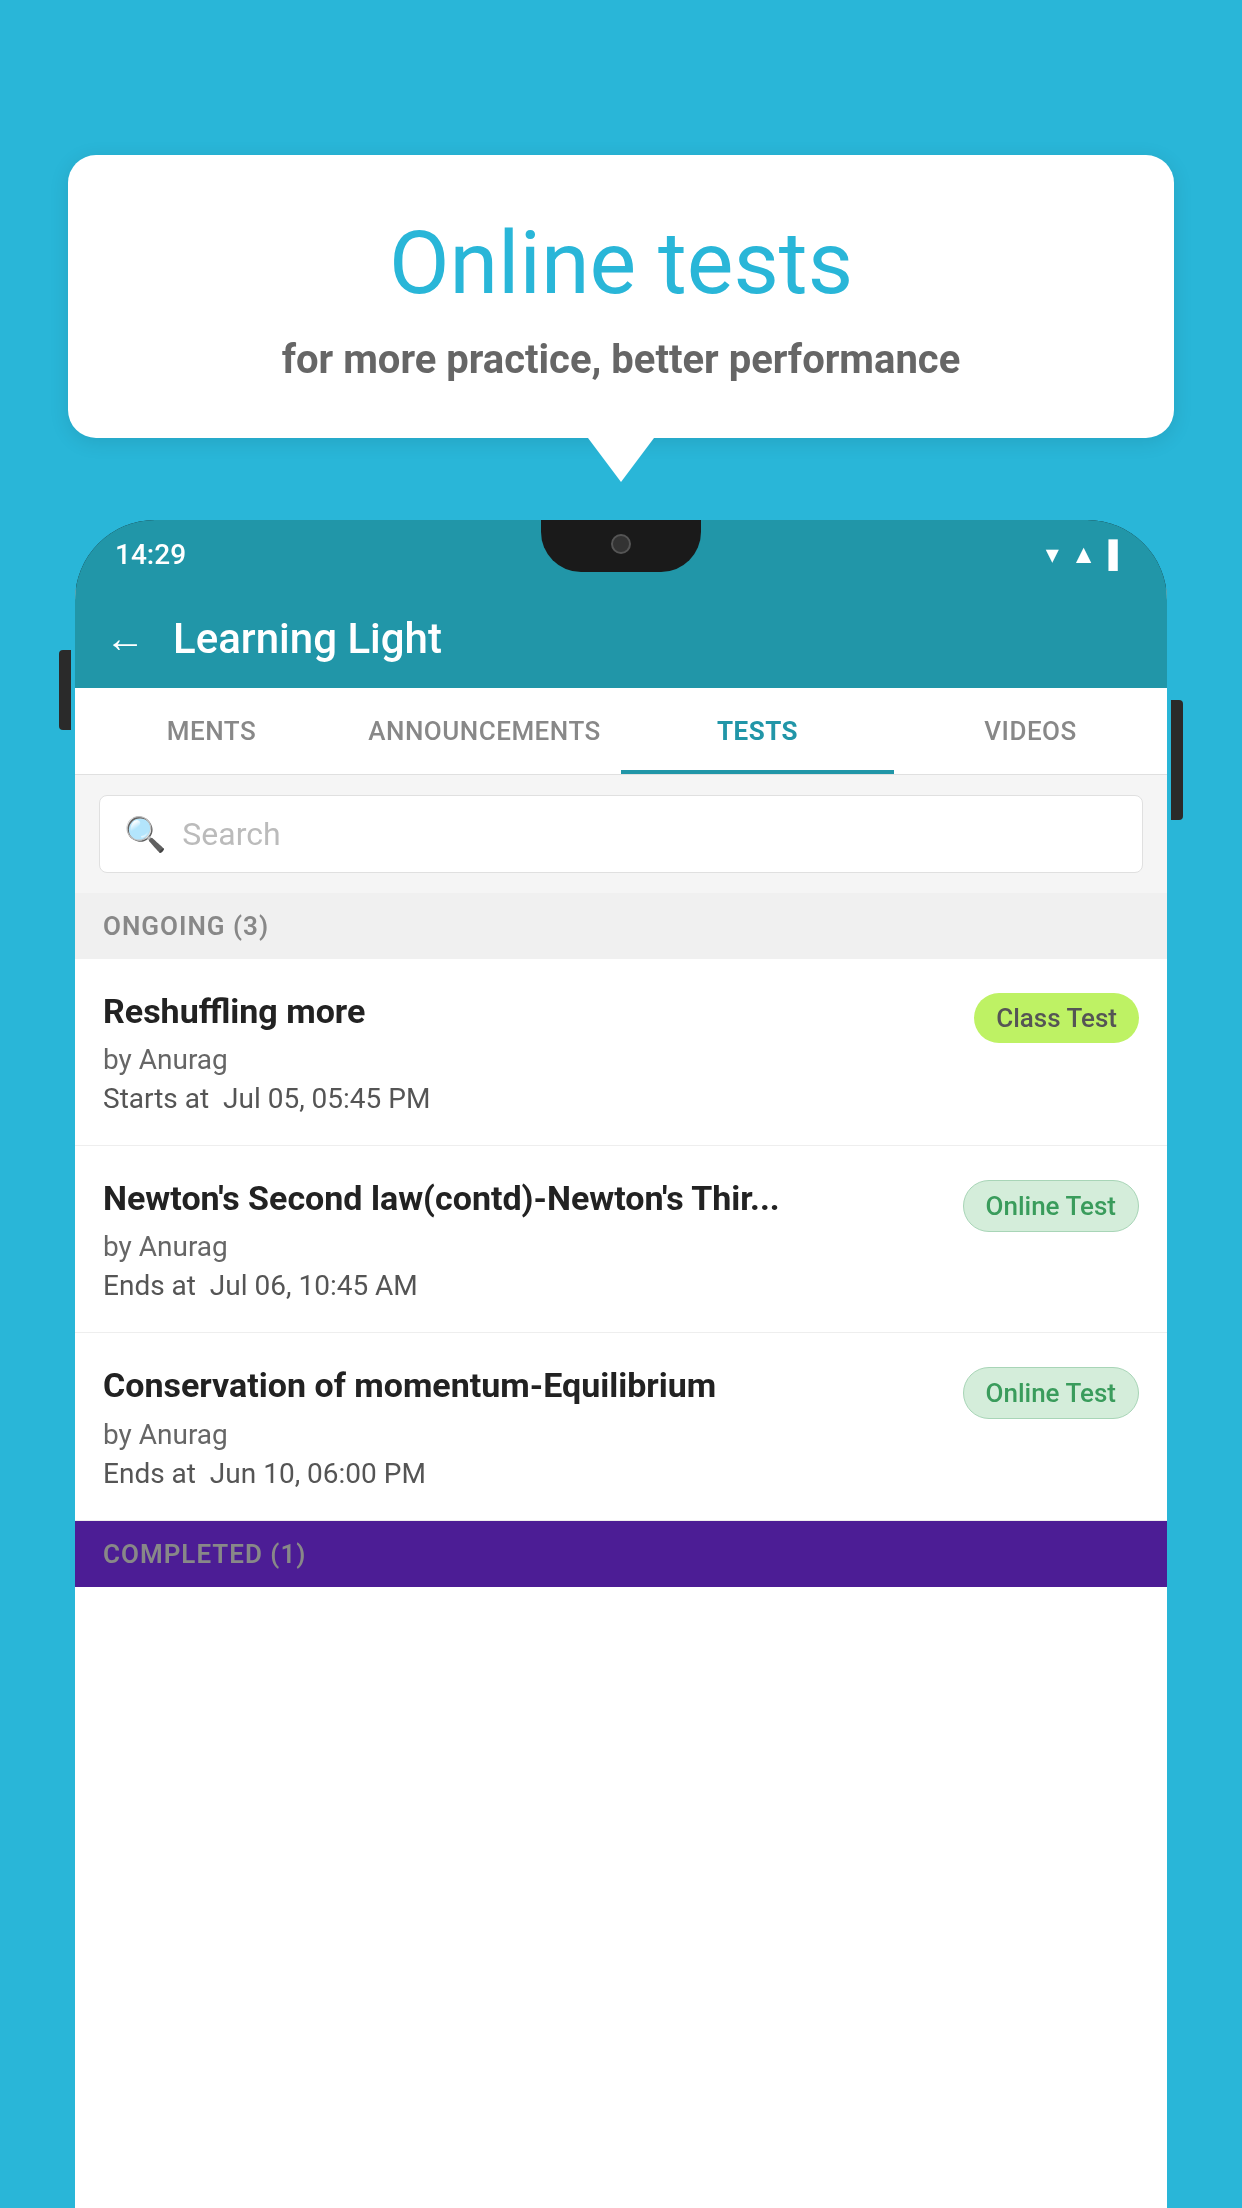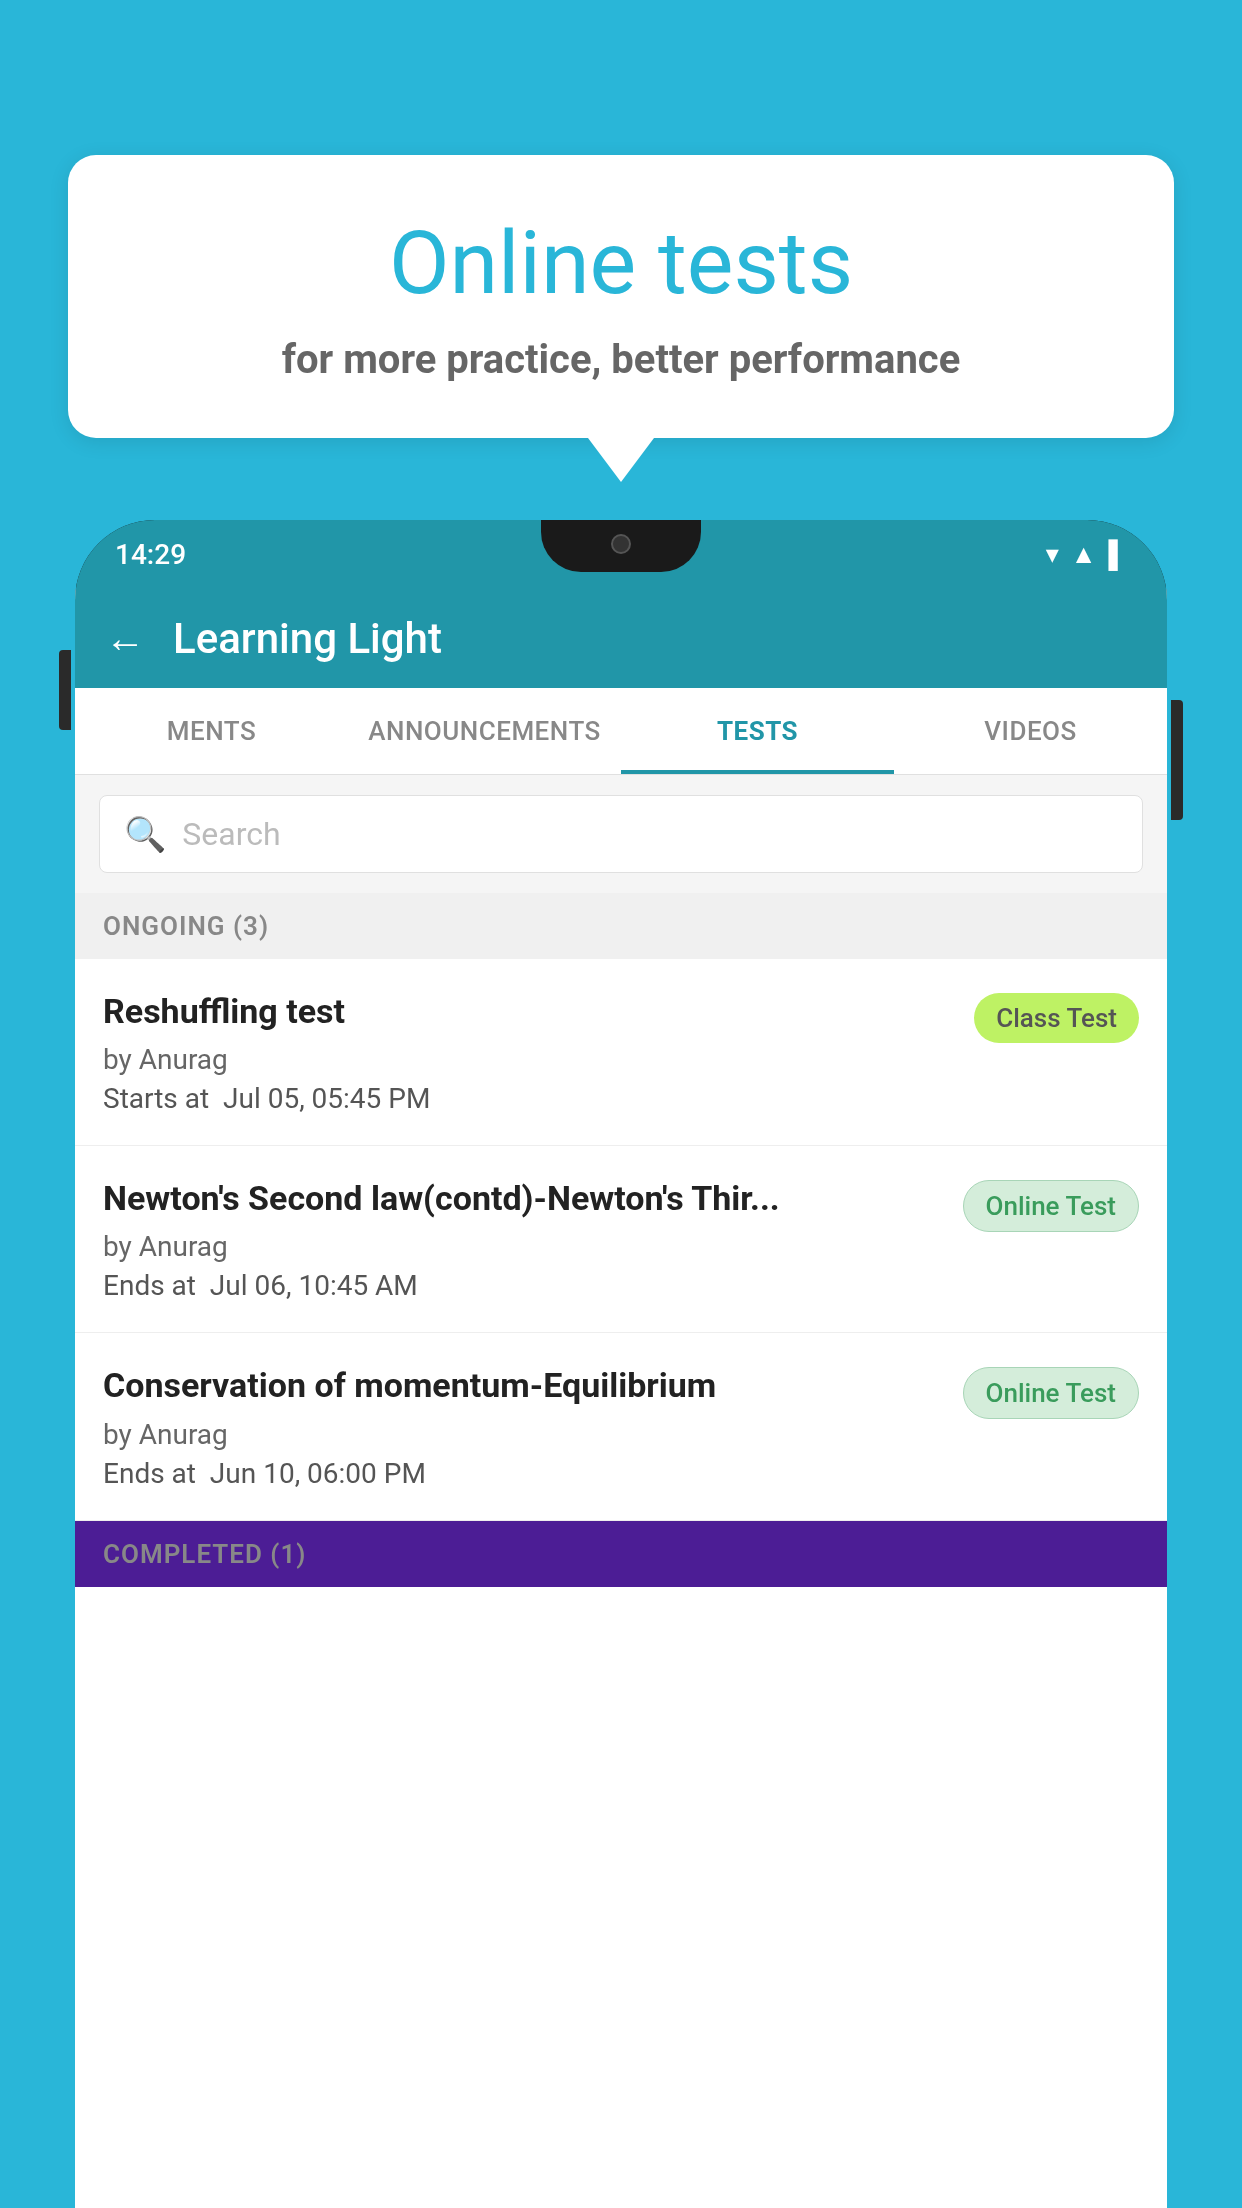--- a/index.html
+++ b/index.html
@@ -322,21 +322,21 @@
       <div class="search-box">
         <span class="search-icon-svg">🔍</span>
         <span class="search-text">Search</span>
       </div>
     </div>
 
     <div class="section-header">ONGOING (3)</div>
 
     <div class="test-item">
       <div class="test-info">
-        <div class="test-name">Reshuffling test</div>
+        <div class="test-name">Reshuffling more</div>
         <div class="test-by">by Anurag</div>
         <div class="test-date">
           <span>Starts at</span>&nbsp;&nbsp;<span>Jul 05, 05:45 PM</span>
         </div>
       </div>
       <div class="badge badge-class">Class Test</div>
     </div>
 
     <div class="test-item">
       <div class="test-info">

